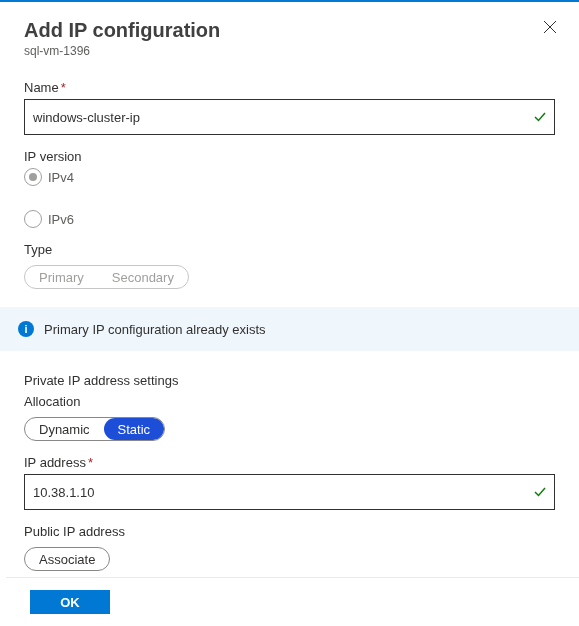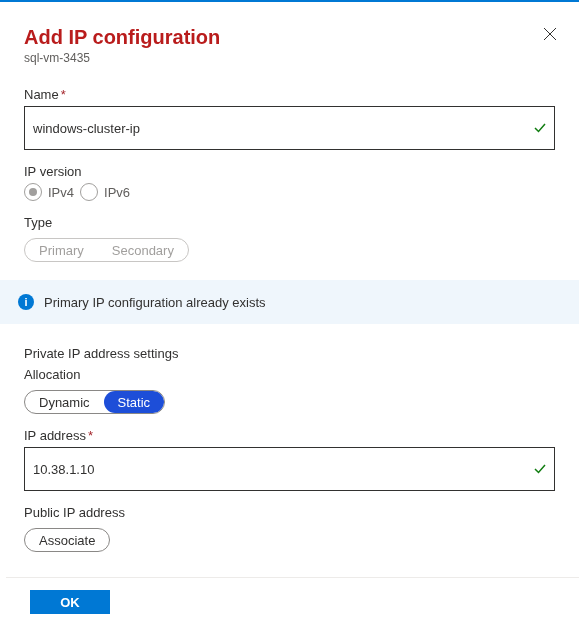--- a/index.html
+++ b/index.html
@@ -9,51 +9,51 @@
     color: #323130;
     background: #ffffff;
     width: 579px;
     height: 626px;
     border-top: 2px solid #0078d4;
     overflow: hidden;
     position: relative;
   }
   .panel { padding: 14px 24px 0 24px; }
   .header { position: relative; margin-bottom: 22px; }
-  .title { font-size: 20px; font-weight: 600; color: #b91c1c; line-height: 28px; margin-top: 7px; }
+  .title { font-size: 20px; font-weight: 600; color: #404040; line-height: 28px; }
   .subtitle { font-size: 12px; color: #605e5c; margin-top: 0px; }
   .close-btn {
     position: absolute;
     top: 2px; right: -4px;
     width: 18px; height: 18px;
     cursor: pointer;
     display: flex; align-items: center; justify-content: center;
   }
   .close-btn svg { width: 14px; height: 14px; }
   .field { margin-bottom: 14px; }
   .label { font-size: 13px; color: #323130; margin-bottom: 4px; display: block; }
   .req { color: #a4262c; margin-left: 2px; }
   .text-input {
     width: 100%;
-    height: 44px;
+    height: 36px;
     border: 1px solid #323130;
     padding: 0 28px 0 8px;
     font-size: 13px;
     color: #323130;
     font-family: inherit;
     position: relative;
   }
   .input-wrap { position: relative; }
   .valid-check {
     position: absolute;
     right: 8px; top: 50%;
     transform: translateY(-50%);
     width: 14px; height: 14px;
   }
-  .radio-row { display: flex; gap: 6px; margin-top: 4px; }
+  .radio-row { display: flex; gap: 24px; margin-top: 4px; flex-direction: column; }
   .radio-item { display: flex; align-items: center; gap: 6px; cursor: default; }
   .radio-circle {
     width: 18px; height: 18px;
     border: 1px solid #a19f9d;
     border-radius: 50%;
     display: flex; align-items: center; justify-content: center;
   }
   .radio-circle.selected::after {
     content:""; width: 8px; height:8px; border-radius:50%; background:#a19f9d;
   }
@@ -114,21 +114,21 @@
     font-family: inherit;
   }
 </style>
 </head>
 <body>
 
 <div class="panel">
 
   <div class="header">
     <div class="title">Add IP configuration</div>
-    <div class="subtitle">sql-vm-3435</div>
+    <div class="subtitle">sql-vm-1396</div>
     <div class="close-btn">
       <svg viewBox="0 0 14 14">
           <path d="M1 1 L13 13 M13 1 L1 13" stroke="#323130" stroke-width="1" fill="none"></path>
         </svg>
     </div>
   </div>
 
   <div class="field">
     <label class="label"><span>Name</span><span class="req">*</span></label>
     <div class="input-wrap">

